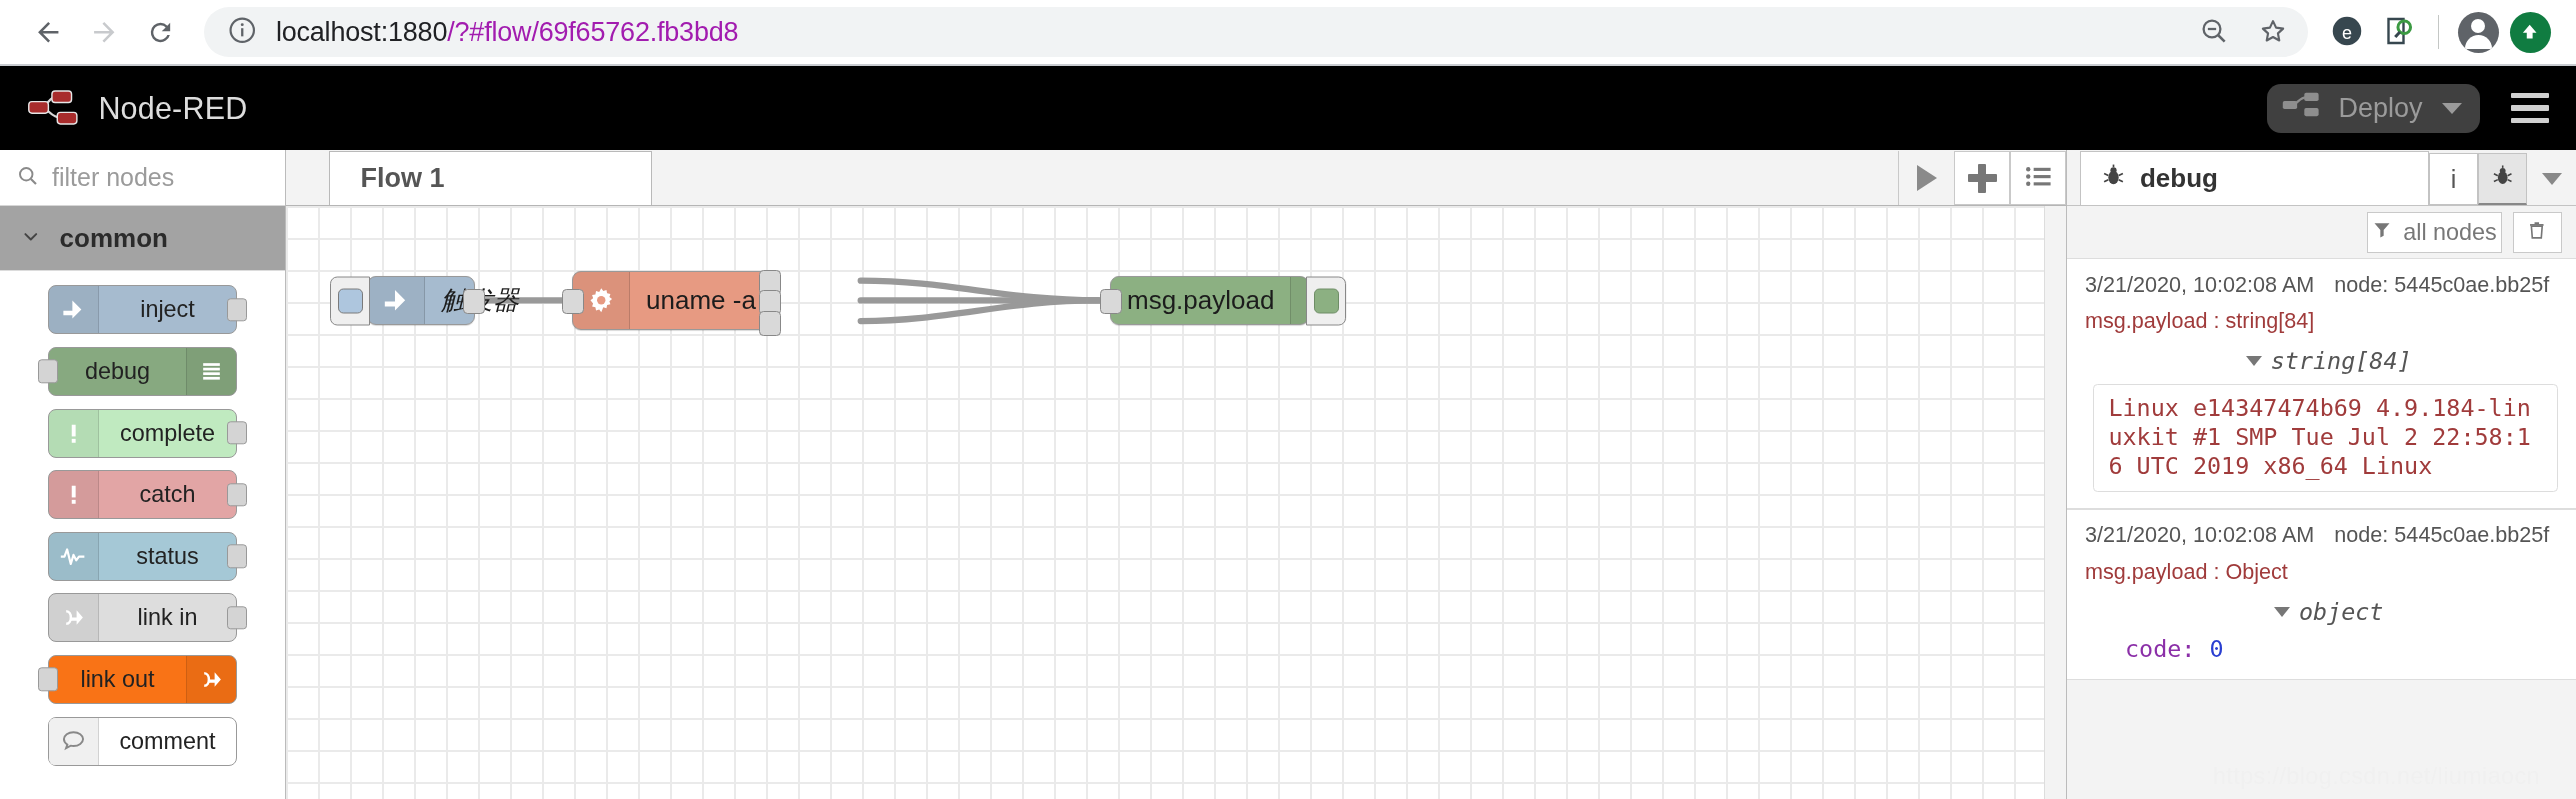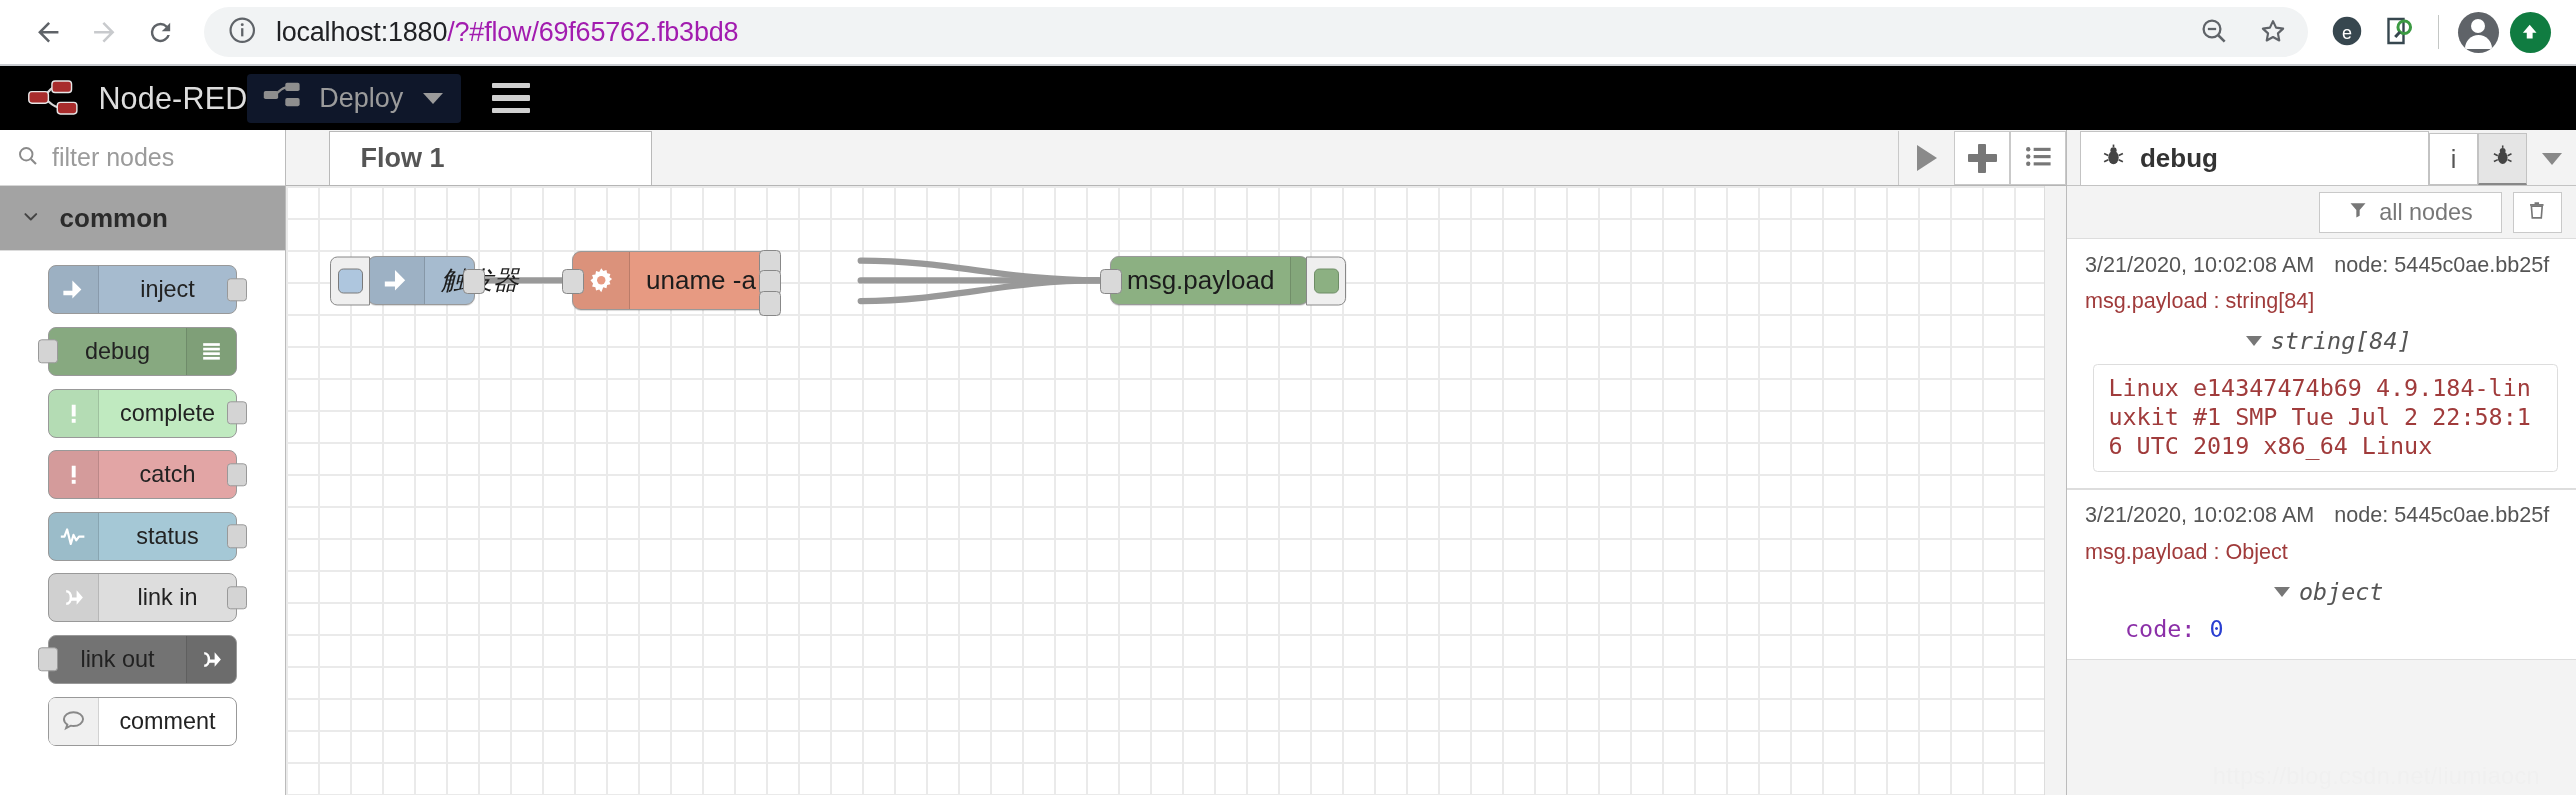--- a/index.html
+++ b/index.html
@@ -60,30 +60,30 @@
     width: 27px; height: 14.4px; border-radius: 13.5px 13.5px 0 0; background: #fff;
     position: absolute; bottom: 3.6px;
   }
   .update-circle {
     width: 41px; height: 41px; border-radius: 50%; background: #107c41;
     display: flex; align-items: center; justify-content: center;
   }
 
   
   .nr-header {
-    height: 64px; background: #000;
-    display: flex; align-items: center; 
+    height: 84px; background: #000;
+    display: flex; align-items: center; justify-content: space-between;
     padding: 0 20px 0 27px;
   }
   .brand { display: flex; align-items: center; gap: 14.4px; }
   .brand-title { color: #ddd; font-size: 30.5px; letter-spacing: 0.2px; }
   .header-right { display: flex; align-items: center; gap: 23.4px; }
   .deploy-btn {
-    background: #0f172a; color: #9b9b9b;
-    height: 49px; border-radius: 4px;
+    background: #404040; color: #9b9b9b;
+    height: 49px; border-radius: 14px;
     display: flex; align-items: center; gap: 14.4px;
     padding: 0 18px 0 14.4px;
     font-size: 27px;
   }
   .deploy-caret {
     width: 0; height: 0;
     border-left: 10px solid transparent; border-right: 10px solid transparent;
     border-top: 11.7px solid #9b9b9b; margin-left: 5.4px;
   }
   .hamburger { display: flex; flex-direction: column; gap: 7.2px; padding: 7.2px; }
@@ -275,21 +275,21 @@
     border-left: 10.8px solid transparent; border-right: 10.8px solid transparent;
     border-top: 12.6px solid #888;
   }
   .sb-toolbar {
     height: 52px; display: flex; align-items: center; justify-content: flex-end;
     gap: 10.8px; padding: 0 14.4px; background: #f3f3f3;
   }
   .filter-pill {
     height: 41px; background: #fff; border: 1.8px solid #c9c9c9;
     display: flex; align-items: center; gap: 10.8px;
-    padding: 0 28px; font-size: 23.4px; color: #777;
+    padding: 0 4px; font-size: 23.4px; color: #777;
   }
   .trash-btn {
     width: 49px; height: 41px; background: #fff; border: 1.8px solid #c9c9c9;
     display: flex; align-items: center; justify-content: center;
   }
   .debug-list { flex: 1; overflow: hidden; padding: 0; }
   .debug-msg {
     background: #fff; border-top: 1.8px solid #ddd; border-bottom: 1.8px solid #ddd;
     padding: 12.6px 18px 16px 18px;
     margin-bottom: 0;
@@ -531,21 +531,21 @@
         <span class="icon-box">
           <svg width="27" height="25" viewBox="0 0 24 24">
             <path d="M5 6 C11 6, 11 18, 5 18" fill="none" stroke="#fff" stroke-width="2.4"></path>
             <path d="M9 9h6V5l6 7-6 7v-4H9v-3h6V9z" fill="#fff"></path>
           </svg>
         </span>
         <span class="plabel">link in</span>
         <span class="port out"></span>
       </div>
 
-      <div class="pnode" style="background:#737373">
+      <div class="pnode" style="background:#f97316">
         <span class="port in"></span>
         <span class="plabel">link out</span>
         <span class="icon-box right">
           <svg width="27" height="25" viewBox="0 0 24 24">
             <path d="M5 6 C11 6, 11 18, 5 18" fill="none" stroke="#fff" stroke-width="2.4"></path>
             <path d="M9 9h6V5l6 7-6 7v-4H9v-3h6V9z" fill="#fff"></path>
           </svg>
         </span>
       </div>
 

